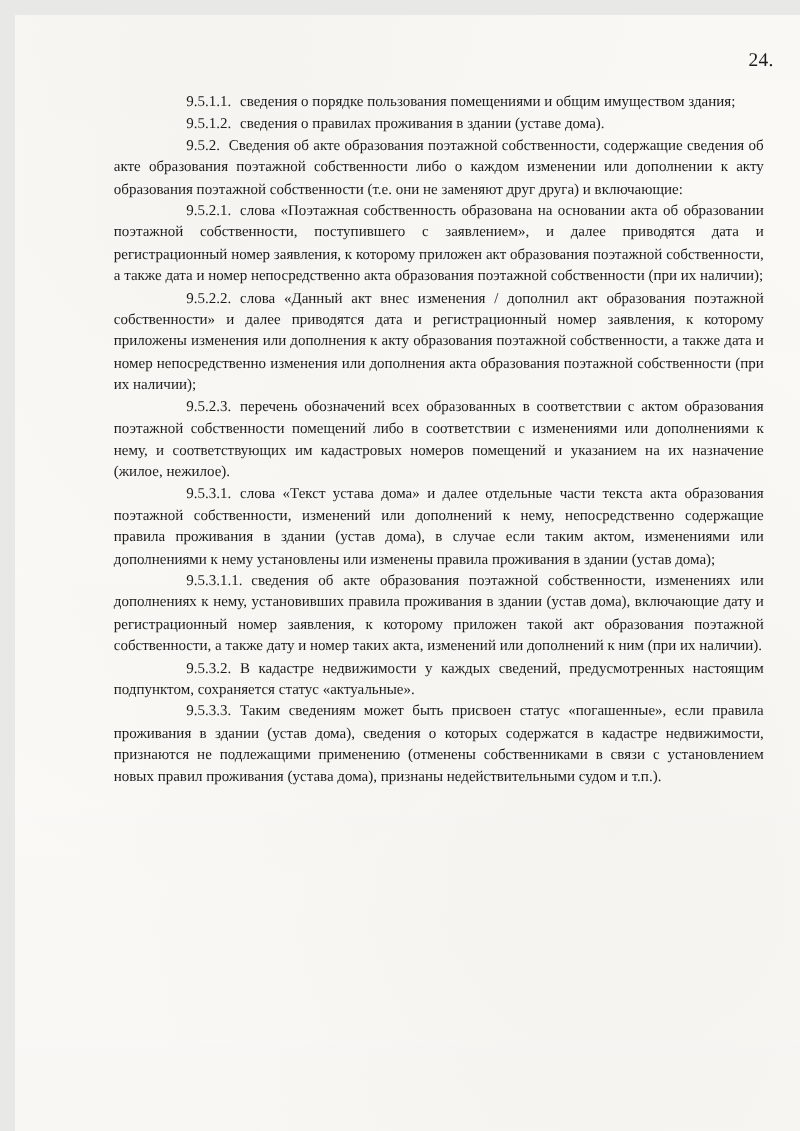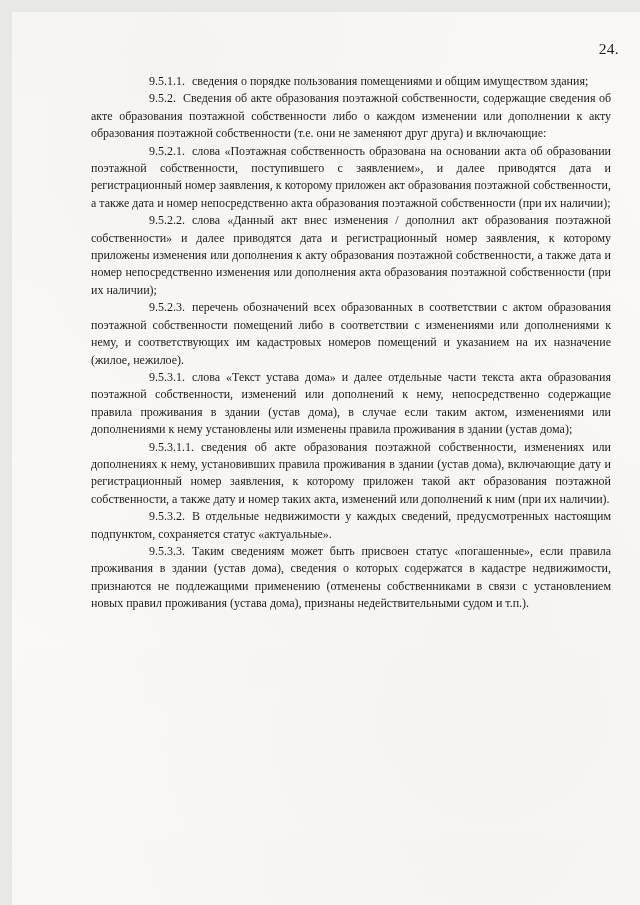--- a/index.html
+++ b/index.html
@@ -53,32 +53,33 @@
 <body>
 
 <div class="page">
 
   <div class="page-number">24.</div>
 
   <div class="content">
 
     <p class="para"><span class="clause-num">9.5.1.1.</span><span>сведения о порядке пользования помещениями и общим имуществом здания;</span></p>
 
+    <p class="para"><span class="clause-num">9.5.1.2.</span><span>сведения о правилах проживания в здании (уставе дома).</span></p>
 
     <p class="para"><span class="clause-num">9.5.2.</span><span>Сведения об акте образования поэтажной собственности, содержащие сведения об акте образования поэтажной собственности либо о каждом изменении или дополнении к акту образования поэтажной собственности (т.е. они не заменяют друг друга) и включающие:</span></p>
 
     <p class="para"><span class="clause-num">9.5.2.1.</span><span>слова «Поэтажная собственность образована на основании акта об образовании поэтажной собственности, поступившего с заявлением», и далее приводятся дата и регистрационный номер заявления, к которому приложен акт образования поэтажной собственности, а также дата и номер непосредственно акта образования поэтажной собственности (при их наличии);</span></p>
 
     <p class="para"><span class="clause-num">9.5.2.2.</span><span>слова «Данный акт внес изменения / дополнил акт образования поэтажной собственности» и далее приводятся дата и регистрационный номер заявления, к которому приложены изменения или дополнения к акту образования поэтажной собственности, а также дата и номер непосредственно изменения или дополнения акта образования поэтажной собственности (при их наличии);</span></p>
 
     <p class="para"><span class="clause-num">9.5.2.3.</span><span>перечень обозначений всех образованных в соответствии с актом образования поэтажной собственности помещений либо в соответствии с изменениями или дополнениями к нему, и соответствующих им кадастровых номеров помещений и указанием на их назначение (жилое, нежилое).</span></p>
 
 
     <p class="para"><span class="clause-num">9.5.3.1.</span><span>слова «Текст устава дома» и далее отдельные части текста акта образования поэтажной собственности, изменений или дополнений к нему, непосредственно содержащие правила проживания в здании (устав дома), в случае если таким актом, изменениями или дополнениями к нему установлены или изменены правила проживания в здании (устав дома);</span></p>
 
     <p class="para"><span class="clause-num">9.5.3.1.1.</span><span>сведения об акте образования поэтажной собственности, изменениях или дополнениях к нему, установивших правила проживания в здании (устав дома), включающие дату и регистрационный номер заявления, к которому приложен такой акт образования поэтажной собственности, а также дату и номер таких акта, изменений или дополнений к ним (при их наличии).</span></p>
 
-    <p class="para"><span class="clause-num">9.5.3.2.</span><span>В отдельные недвижимости у каждых сведений, предусмотренных настоящим подпунктом, сохраняется статус «актуальные».</span></p>
+    <p class="para"><span class="clause-num">9.5.3.2.</span><span>В кадастре недвижимости у каждых сведений, предусмотренных настоящим подпунктом, сохраняется статус «актуальные».</span></p>
 
     <p class="para"><span class="clause-num">9.5.3.3.</span><span>Таким сведениям может быть присвоен статус «погашенные», если правила проживания в здании (устав дома), сведения о которых содержатся в кадастре недвижимости, признаются не подлежащими применению (отменены собственниками в связи с установлением новых правил проживания (устава дома), признаны недействительными судом и т.п.).</span></p>
 
   </div>
 </div>
 
 </body></html>

